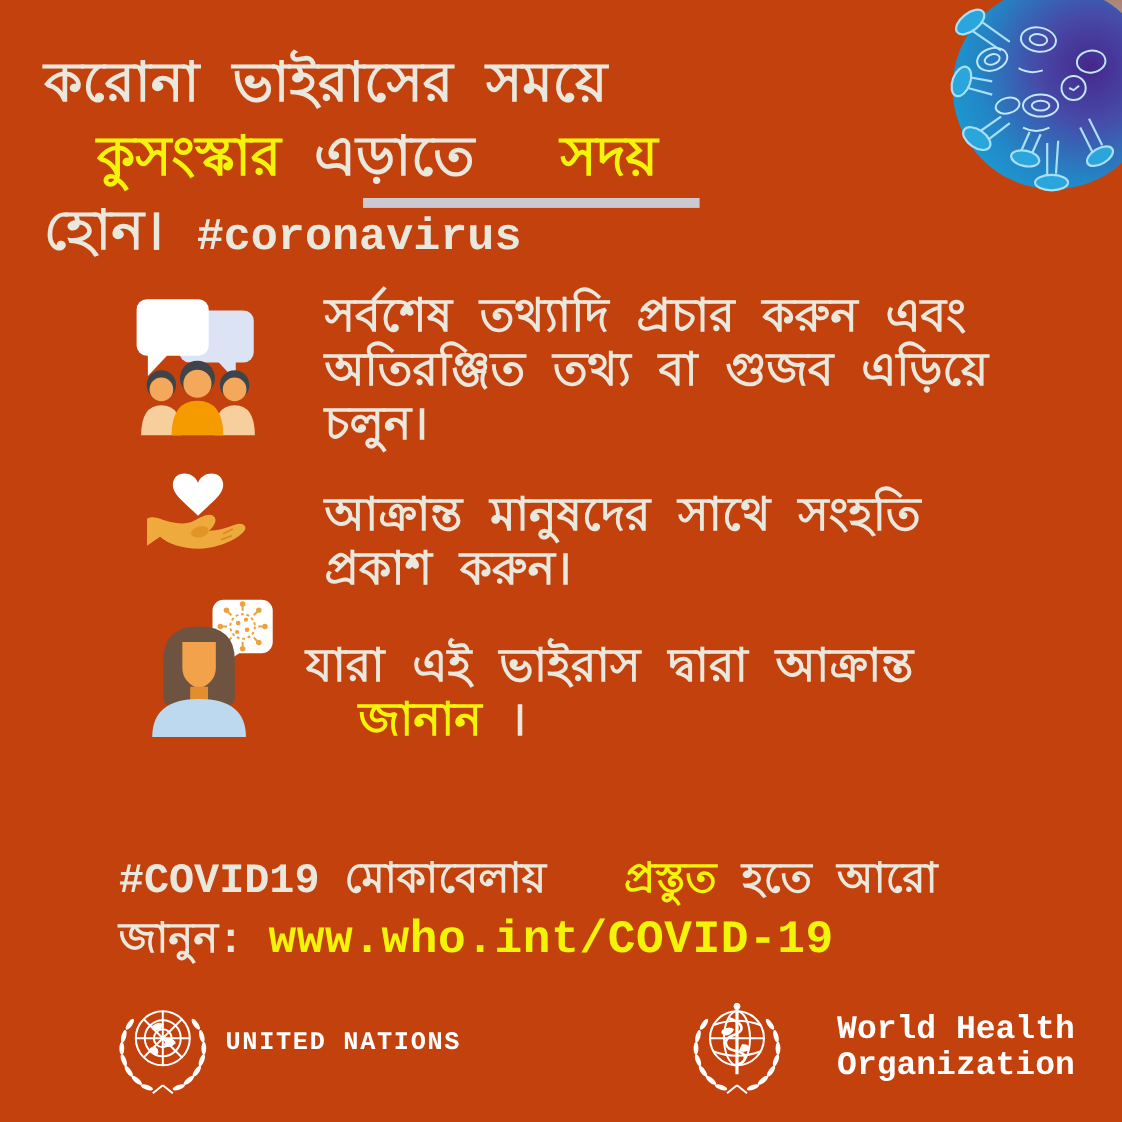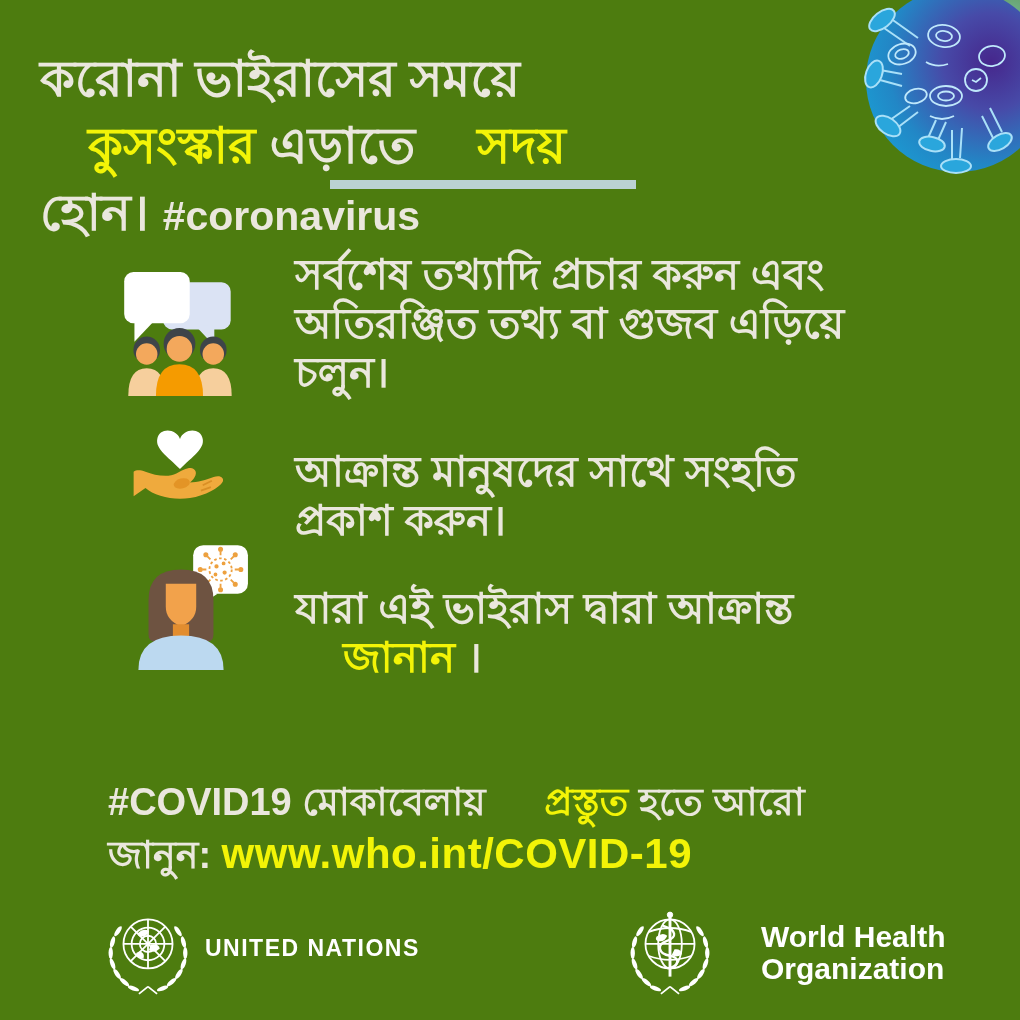--- a/index.html
+++ b/index.html
@@ -1,17 +1,17 @@
 <!DOCTYPE html>
 <html><head>
 <meta charset="utf-8">
 <style>
   html,body{margin:0;padding:0;background:#1b9bd2;}
-  .poster{position:relative;width:1020px;height:1020px;background:#4d7c0f;overflow:hidden;
-          font-family:Liberation Sans, sans-serif;}
+  .poster{position:relative;width:1020px;height:1020px;background:#c2410c;overflow:hidden;
+          font-family:Liberation Mono, monospace;}
   .abs{position:absolute;}
   
   .title{left:40px;top:46px;width:840px;}
   .h-line{font-size:50px;font-weight:700;color:#eae7dd;line-height:67px;white-space:nowrap;}
   .yellow{color:#f3f407;margin-left:48px;}
   .hashtag{font-size:41px;font-weight:700;color:#eae7dd;letter-spacing:0px;}
   .artifact{left:330px;top:180px;width:306px;height:9px;background:#cfe2f6;opacity:.85;}
   
   .tip-text{font-size:42px;line-height:49px;font-weight:700;color:#eae7dd;white-space:nowrap;}
   
@@ -95,21 +95,21 @@
 
     <circle cx="95" cy="80" r="13" fill="#3e4449"></circle>
     <circle cx="95" cy="84" r="10.5" fill="#f3a85c"></circle>
     <path d="M77 125 q0 -27 18 -27 q18 0 18 27 z" fill="#f6cf9d"></path>
 
     <circle cx="62" cy="74" r="15.5" fill="#3e4449"></circle>
     <circle cx="62" cy="79" r="12.5" fill="#f3a85c"></circle>
     <path d="M39 125 q0 -31 23 -31 q23 0 23 31 z" fill="#f59b00"></path>
   </svg>
 
-  <div class="abs" style="left:295px;top:250px;">
+  <div class="abs" style="left:295px;top:266px;">
     <div class="tip-text">সর্বশেষ তথ্যাদি প্রচার করুন এবং</div>
     <div class="tip-text">অতিরঞ্জিত তথ্য বা গুজব এড়িয়ে</div>
     <div class="tip-text">চলুন।</div>
   </div>
 
   <svg class="abs" style="left:130px;top:406px;" width="100" height="104" viewBox="0 0 110 110">
     <path d="M55 34 C 51 22, 32 21, 30 34 C 28 45, 41 53, 55 67 C 69 53, 82 45, 80 34 C 78 21, 59 22, 55 34 Z" fill="#ffffff"></path>
     <path d="M4 70 L4 97 L17 88 C 27 97, 48 102, 66 99 C 83 96, 98 88, 102 81 C 104 77, 99 73, 92 76 C 84 79, 74 82, 66 82 C 72 77, 75 70, 70 67 C 66 64, 58 68, 51 72 C 42 77, 27 74, 17 70 C 11 68, 7 68, 4 70 Z" fill="#efaa3d"></path>
     <ellipse cx="57" cy="83" rx="9" ry="5.5" transform="rotate(-14 57 83)" fill="#e39426"></ellipse>
     <path d="M80 85 L90 80 M78 91 L89 87" stroke="#d98f25" stroke-width="2" fill="none"></path>
@@ -140,21 +140,21 @@
         <circle cx="112" cy="20" r="1" fill="#eda13f"></circle>
           <circle cx="104" cy="31" r="1" fill="#eda13f"></circle>
       </g>
     </g>
     <path d="M38 90 L38 56 Q38 26 70 26 Q102 26 102 56 L102 90 Q102 97 95 97 L45 97 Q38 97 38 90 Z" fill="#6e5341"></path>
     <path d="M55 40 L85 40 L85 63 Q85 76 70 82 Q55 76 55 63 Z" fill="#f2a24b"></path>
     <path d="M62 80 L78 80 L78 94 L62 94 Z" fill="#e28d2f"></path>
     <path d="M28 125 Q28 91 70 91 Q112 91 112 125 Z" fill="#bcd9f0"></path>
   </svg>
 
-  <div class="abs" style="left:295px;top:584px;">
+  <div class="abs" style="left:278px;top:584px;">
     <div class="tip-text">যারা এই ভাইরাস দ্বারা আক্রান্ত</div>
     <div class="tip-text"><span class="yellow">জানান</span><span> ।</span></div>
   </div>
 
   <div class="abs footer">
     <div class="f-line"><span>#COVID19 মোকাবেলায় </span><span class="yellow">প্রস্তুত</span><span> হতে আরো</span></div>
     <div class="f-line"><span>জানুন: </span><span class="f-url">www.who.int/COVID-19</span></div>
   </div>
 
   <svg class="abs" style="left:98px;top:903px;" width="100" height="100" viewBox="0 0 110 100">

